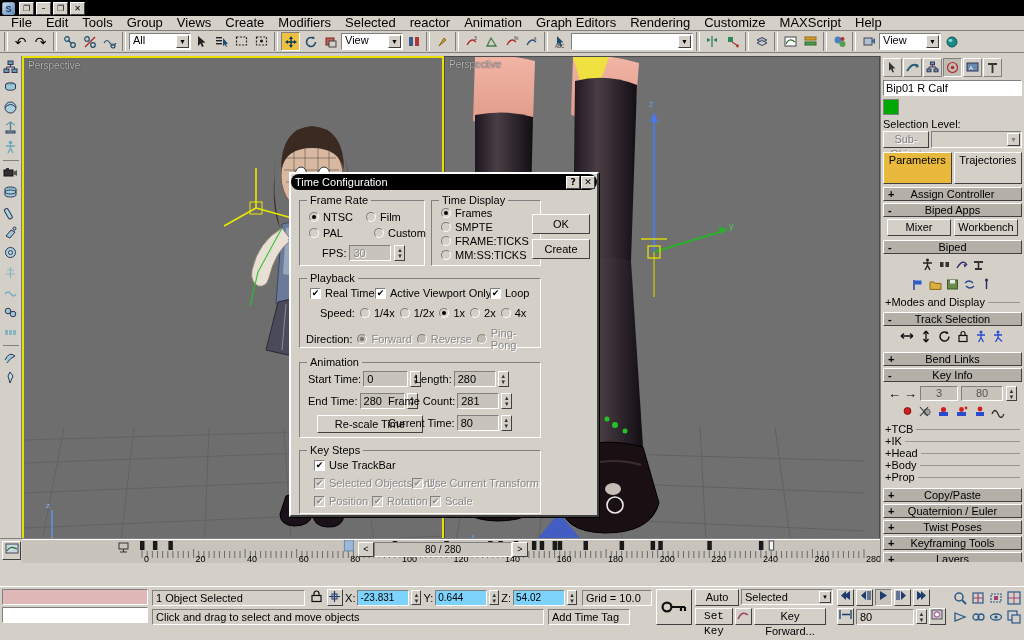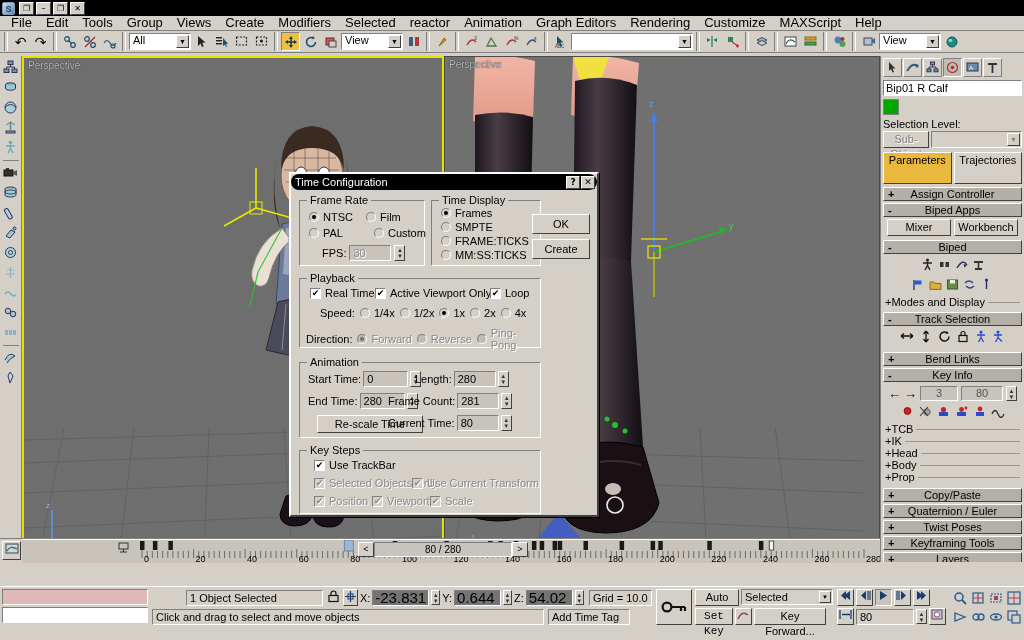--- a/index.html
+++ b/index.html
@@ -209,23 +209,23 @@
     border-right-color:#fff; border-bottom-color:#fff;
   }
   .statblock { margin-left:4px; }
   .statline { display:flex; align-items:center; gap:2px; height:17px; }
   .statfield {
     background:#d4d0c8; border:1px solid #808080;
     border-right-color:#fff; border-bottom-color:#fff;
     font-size:11px; line-height:14px; padding:0 3px; height:16px;
   }
   .coordfield {
-    background:#737373; border:1px solid #808080;
+    background:#7dd3fc; border:1px solid #808080;
     border-right-color:#fff; border-bottom-color:#fff;
-    font-size:15px; line-height:14px; padding:0 2px; height:16px; width:58px;
+    font-size:10px; line-height:14px; padding:0 2px; height:16px; width:58px;
   }
   .sbtn {
     background:#d4d0c8; border:1px solid #fff;
     border-right-color:#404040; border-bottom-color:#404040;
     font-size:11px; text-align:center; line-height:15px; height:17px; padding:0 4px;
   }
   .playblock { display:flex; align-items:flex-start; margin-left:3px; }
   .pbtn {
     width:17px; height:17px; background:#d4d0c8;
     border:1px solid #fff; border-right-color:#404040; border-bottom-color:#404040;
@@ -1298,21 +1298,21 @@
   </div>
 
   <div class="statusarea">
     <div class="mxlog">
       <div class="line1"></div>
       <div class="line2"></div>
     </div>
 
     <div class="statblock" style="width:500px;">
       <div class="statline">
-        <div class="statfield" style="width:172px;margin-left:34px;">1 Object Selected</div>
+        <div class="statfield" style="width:172px;">1 Object Selected</div>
         <div style="width:20px;text-align:center;">
           <svg width="11" height="13">
               <rect x="1" y="5.5" width="9" height="6" fill="none" stroke="#111" stroke-width="1.2"></rect>
               <path d="M3 5.5 v-2 a2.5 2.5 0 0 1 5 0 v2" fill="none" stroke="#111" stroke-width="1.2"></path>
             </svg>
         </div>
         <div class="sbtn" style="width:18px;padding:0;">
           <svg width="13" height="13">
               <path d="M6.5 1 v11 M1 6.5 h11" stroke="#1a3c6e" stroke-width="1.2"></path>
               <rect x="4" y="4" width="5" height="5" fill="none" stroke="#1a3c6e"></rect>
@@ -1651,21 +1651,21 @@
         <div style="position:absolute;left:112px;top:26px;" class="chk dis-txt">
           <span class="cbox dis">✔</span>
           <span>Use Current Transform</span>
         </div>
         <div style="position:absolute;left:14px;top:44px;" class="chk dis-txt">
           <span class="cbox dis">✔</span>
           <span>Position</span>
         </div>
         <div style="position:absolute;left:72px;top:44px;" class="chk dis-txt">
           <span class="cbox dis">✔</span>
-          <span>Viewport</span>
+          <span>Rotation</span>
         </div>
         <div style="position:absolute;left:130px;top:44px;" class="chk dis-txt">
           <span class="cbox dis">✔</span>
           <span>Scale</span>
         </div>
       </div>
 
     </div>
   </div>
 

